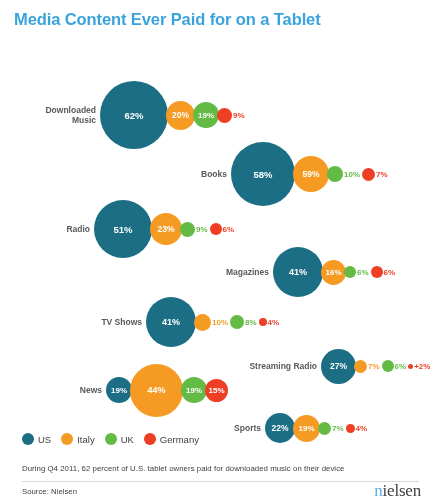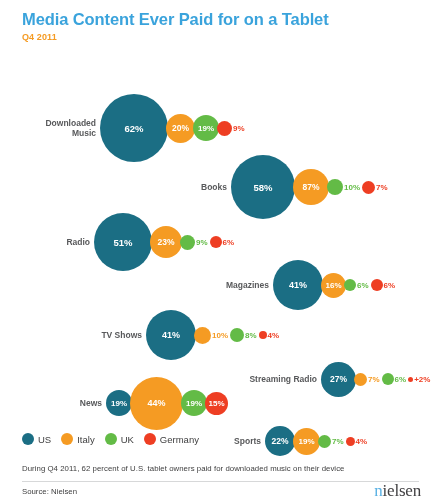--- a/index.html
+++ b/index.html
@@ -15,21 +15,21 @@
     position: relative;
   }
   .infographic {
     position: relative;
     width: 441px;
     height: 500px;
     box-sizing: border-box;
     padding: 0;
   }
   .header {
-    padding: 9px 0 0 22px;
+    padding: 9px 0 0 14px;
   }
   .title {
     color: #3aa3dc;
     font-size: 16.5px;
     font-weight: bold;
     letter-spacing: -0.1px;
     line-height: 20px;
     margin: 0;
   }
   .subtitle {
@@ -150,21 +150,20 @@
     color: #58b0e3;
   }
 </style>
 </head>
 <body>
 
 <div class="infographic">
 
   <div class="header">
     <h1 class="title">Media Content Ever Paid for on a Tablet</h1>
-    <div class="subtitle">Q4 2011</div>
   </div>
 
   <div class="chart-area" id="chart-area">
       <div class="row" style="left: 30px; top: 84px;">
         <div class="row-label" style="width: 66px; text-align: right;">Downloaded
 Music</div>
         <div class="bubbles">
           <div class="bubble-wrap">
             <div class="bubble" style="width: 68px; height: 68px; background: rgb(27, 110, 132); margin-left: 0px;">
               <span class="bubble-val-in" style="font-size: 9.5px;">62%</span>
@@ -189,21 +188,21 @@
       <div class="row" style="left: 191px; top: 143px;">
         <div class="row-label" style="width: 36px;">Books</div>
         <div class="bubbles">
           <div class="bubble-wrap">
             <div class="bubble" style="width: 64px; height: 64px; background: rgb(27, 110, 132); margin-left: 0px;">
               <span class="bubble-val-in" style="font-size: 9.5px;">58%</span>
             </div>
           </div>
           <div class="bubble-wrap">
             <div class="bubble" style="width: 36px; height: 36px; background: rgb(245, 155, 35); margin-left: -2px;">
-              <span class="bubble-val-in" style="font-size: 8.5px;">87%</span>
+              <span class="bubble-val-in" style="font-size: 8.5px;">59%</span>
             </div>
           </div>
           <div class="bubble-wrap" style="margin-right: 4px;">
             <div class="bubble" style="width: 16px; height: 16px; background: rgb(99, 187, 70); margin-left: -2px;"></div>
             <span class="bubble-val-out" style="color: rgb(99, 187, 70); font-size: 8px;">10%</span>
           </div>
           <div class="bubble-wrap" style="margin-right: 4px;">
             <div class="bubble" style="width: 13px; height: 13px; background: rgb(238, 62, 35); margin-left: -2px;"></div>
             <span class="bubble-val-out" style="color: rgb(238, 62, 35); font-size: 8px;">7%</span>
           </div>

